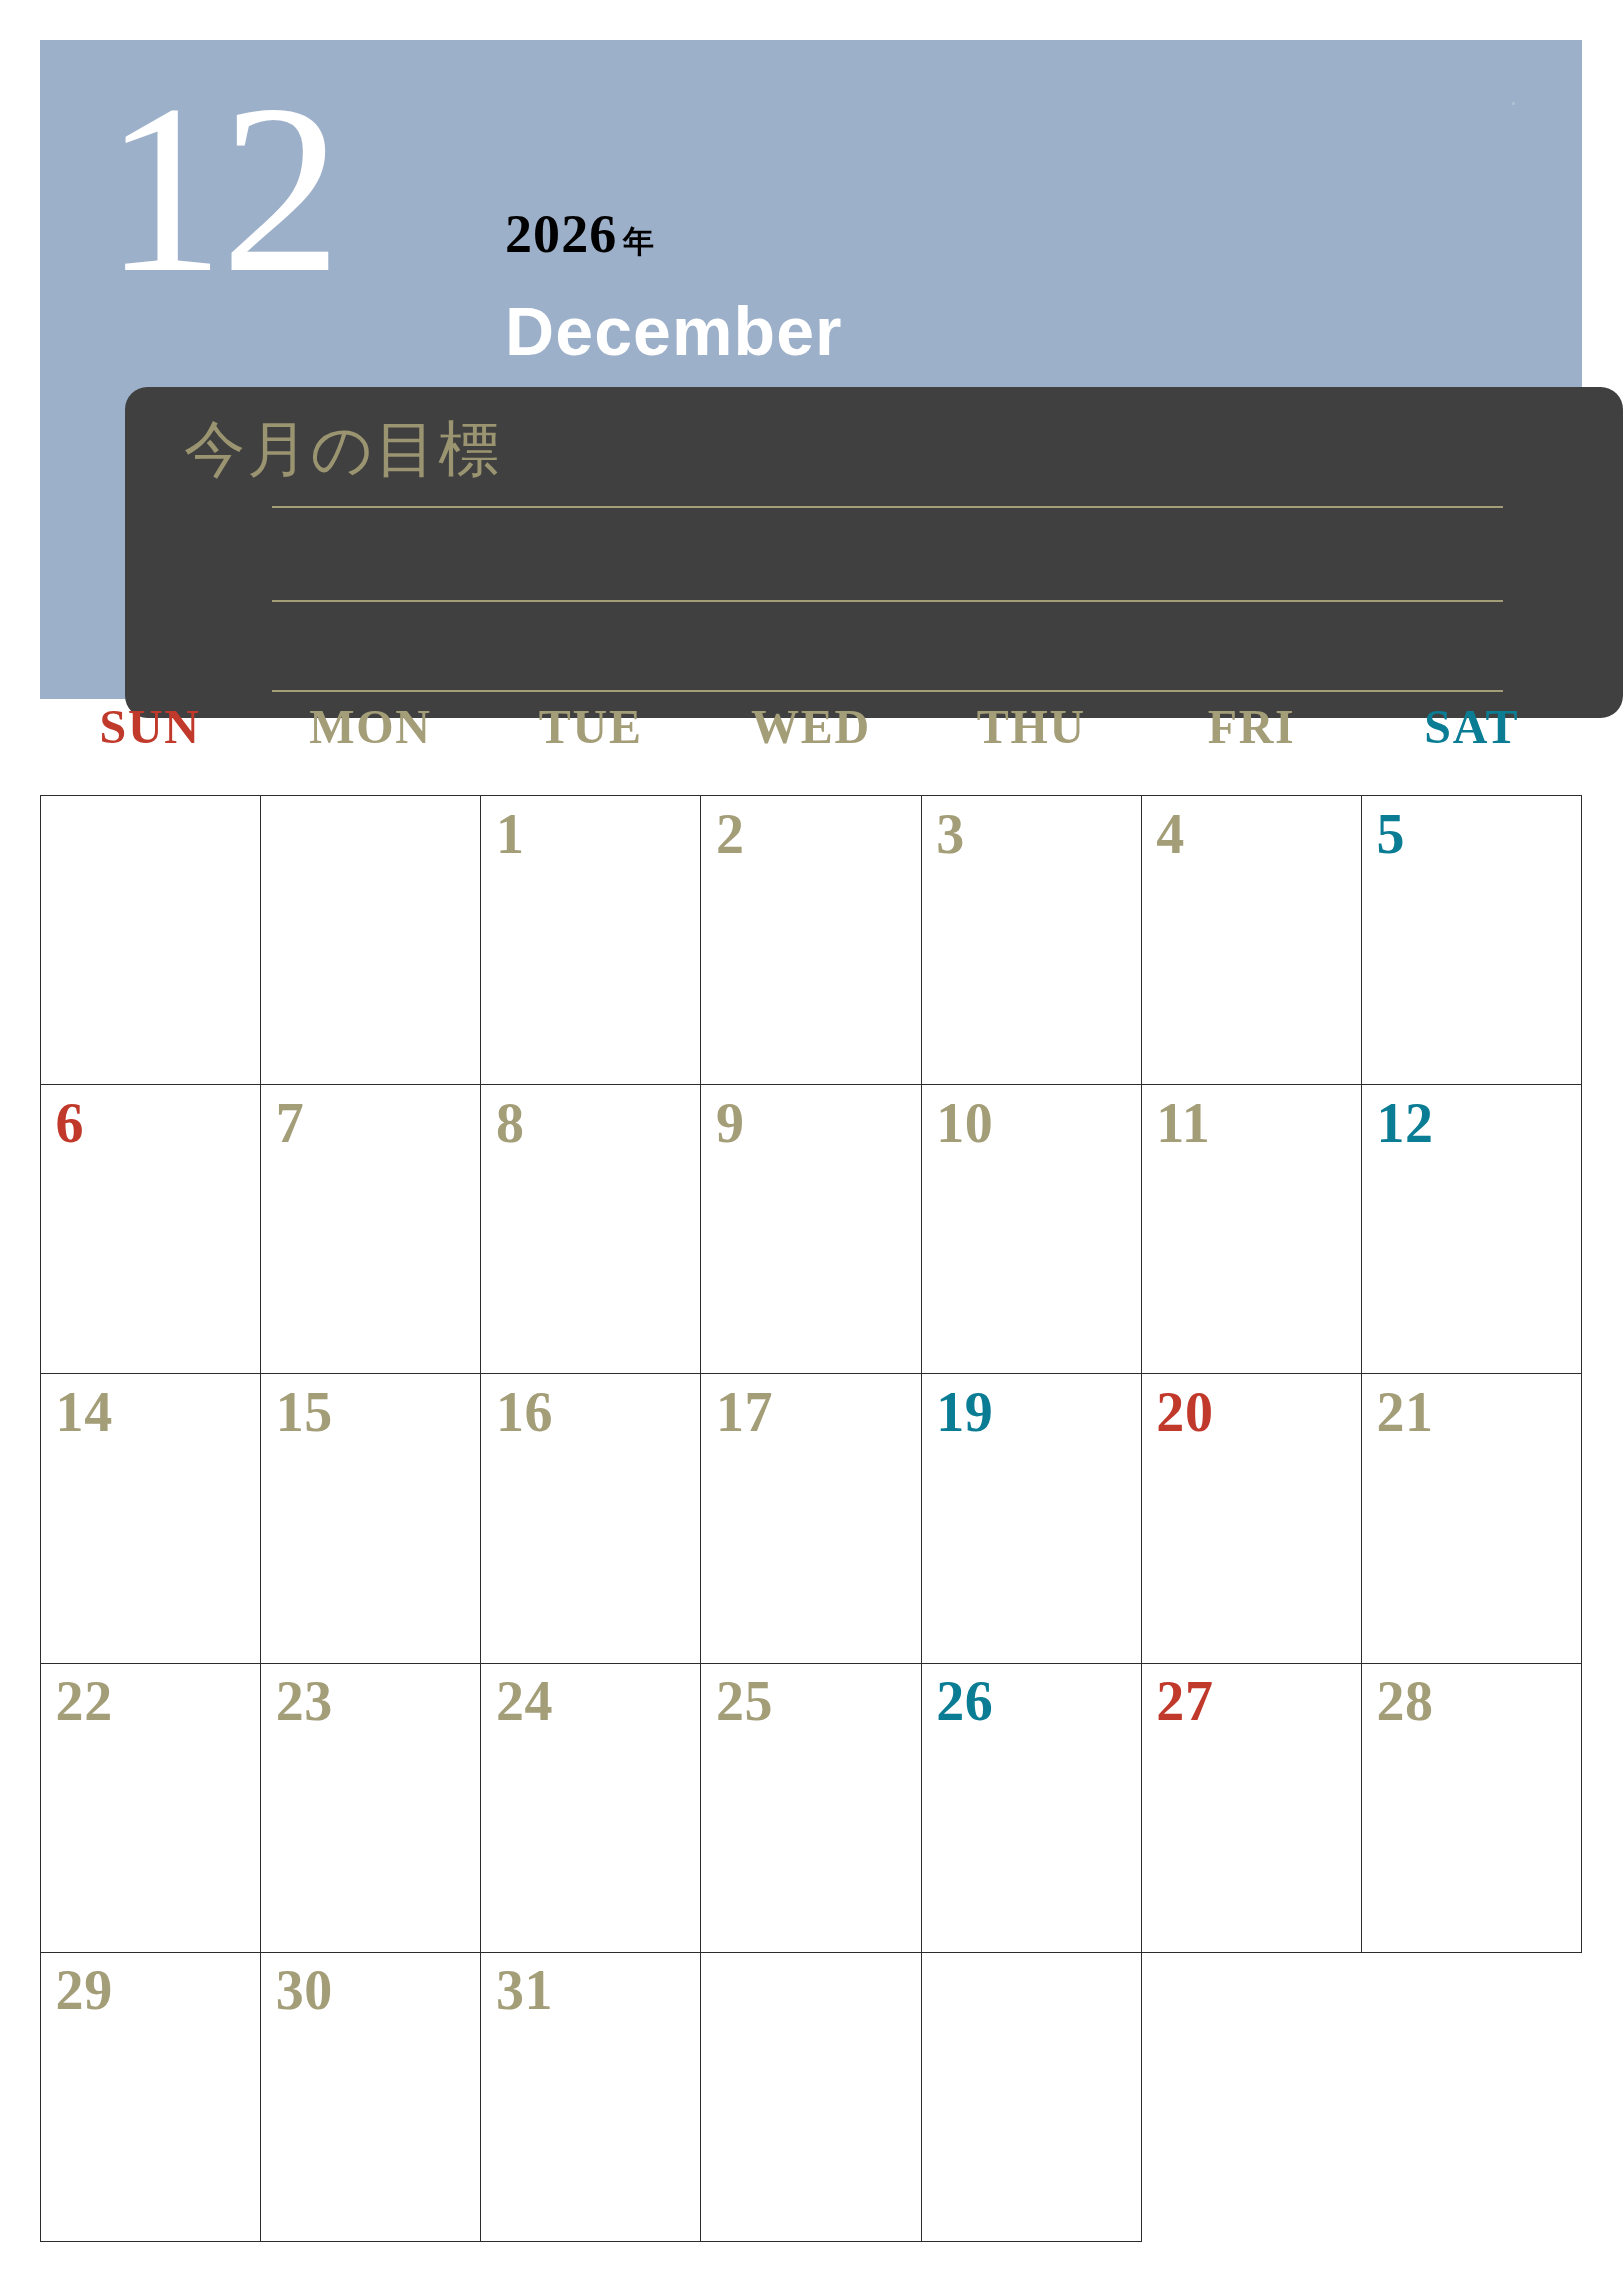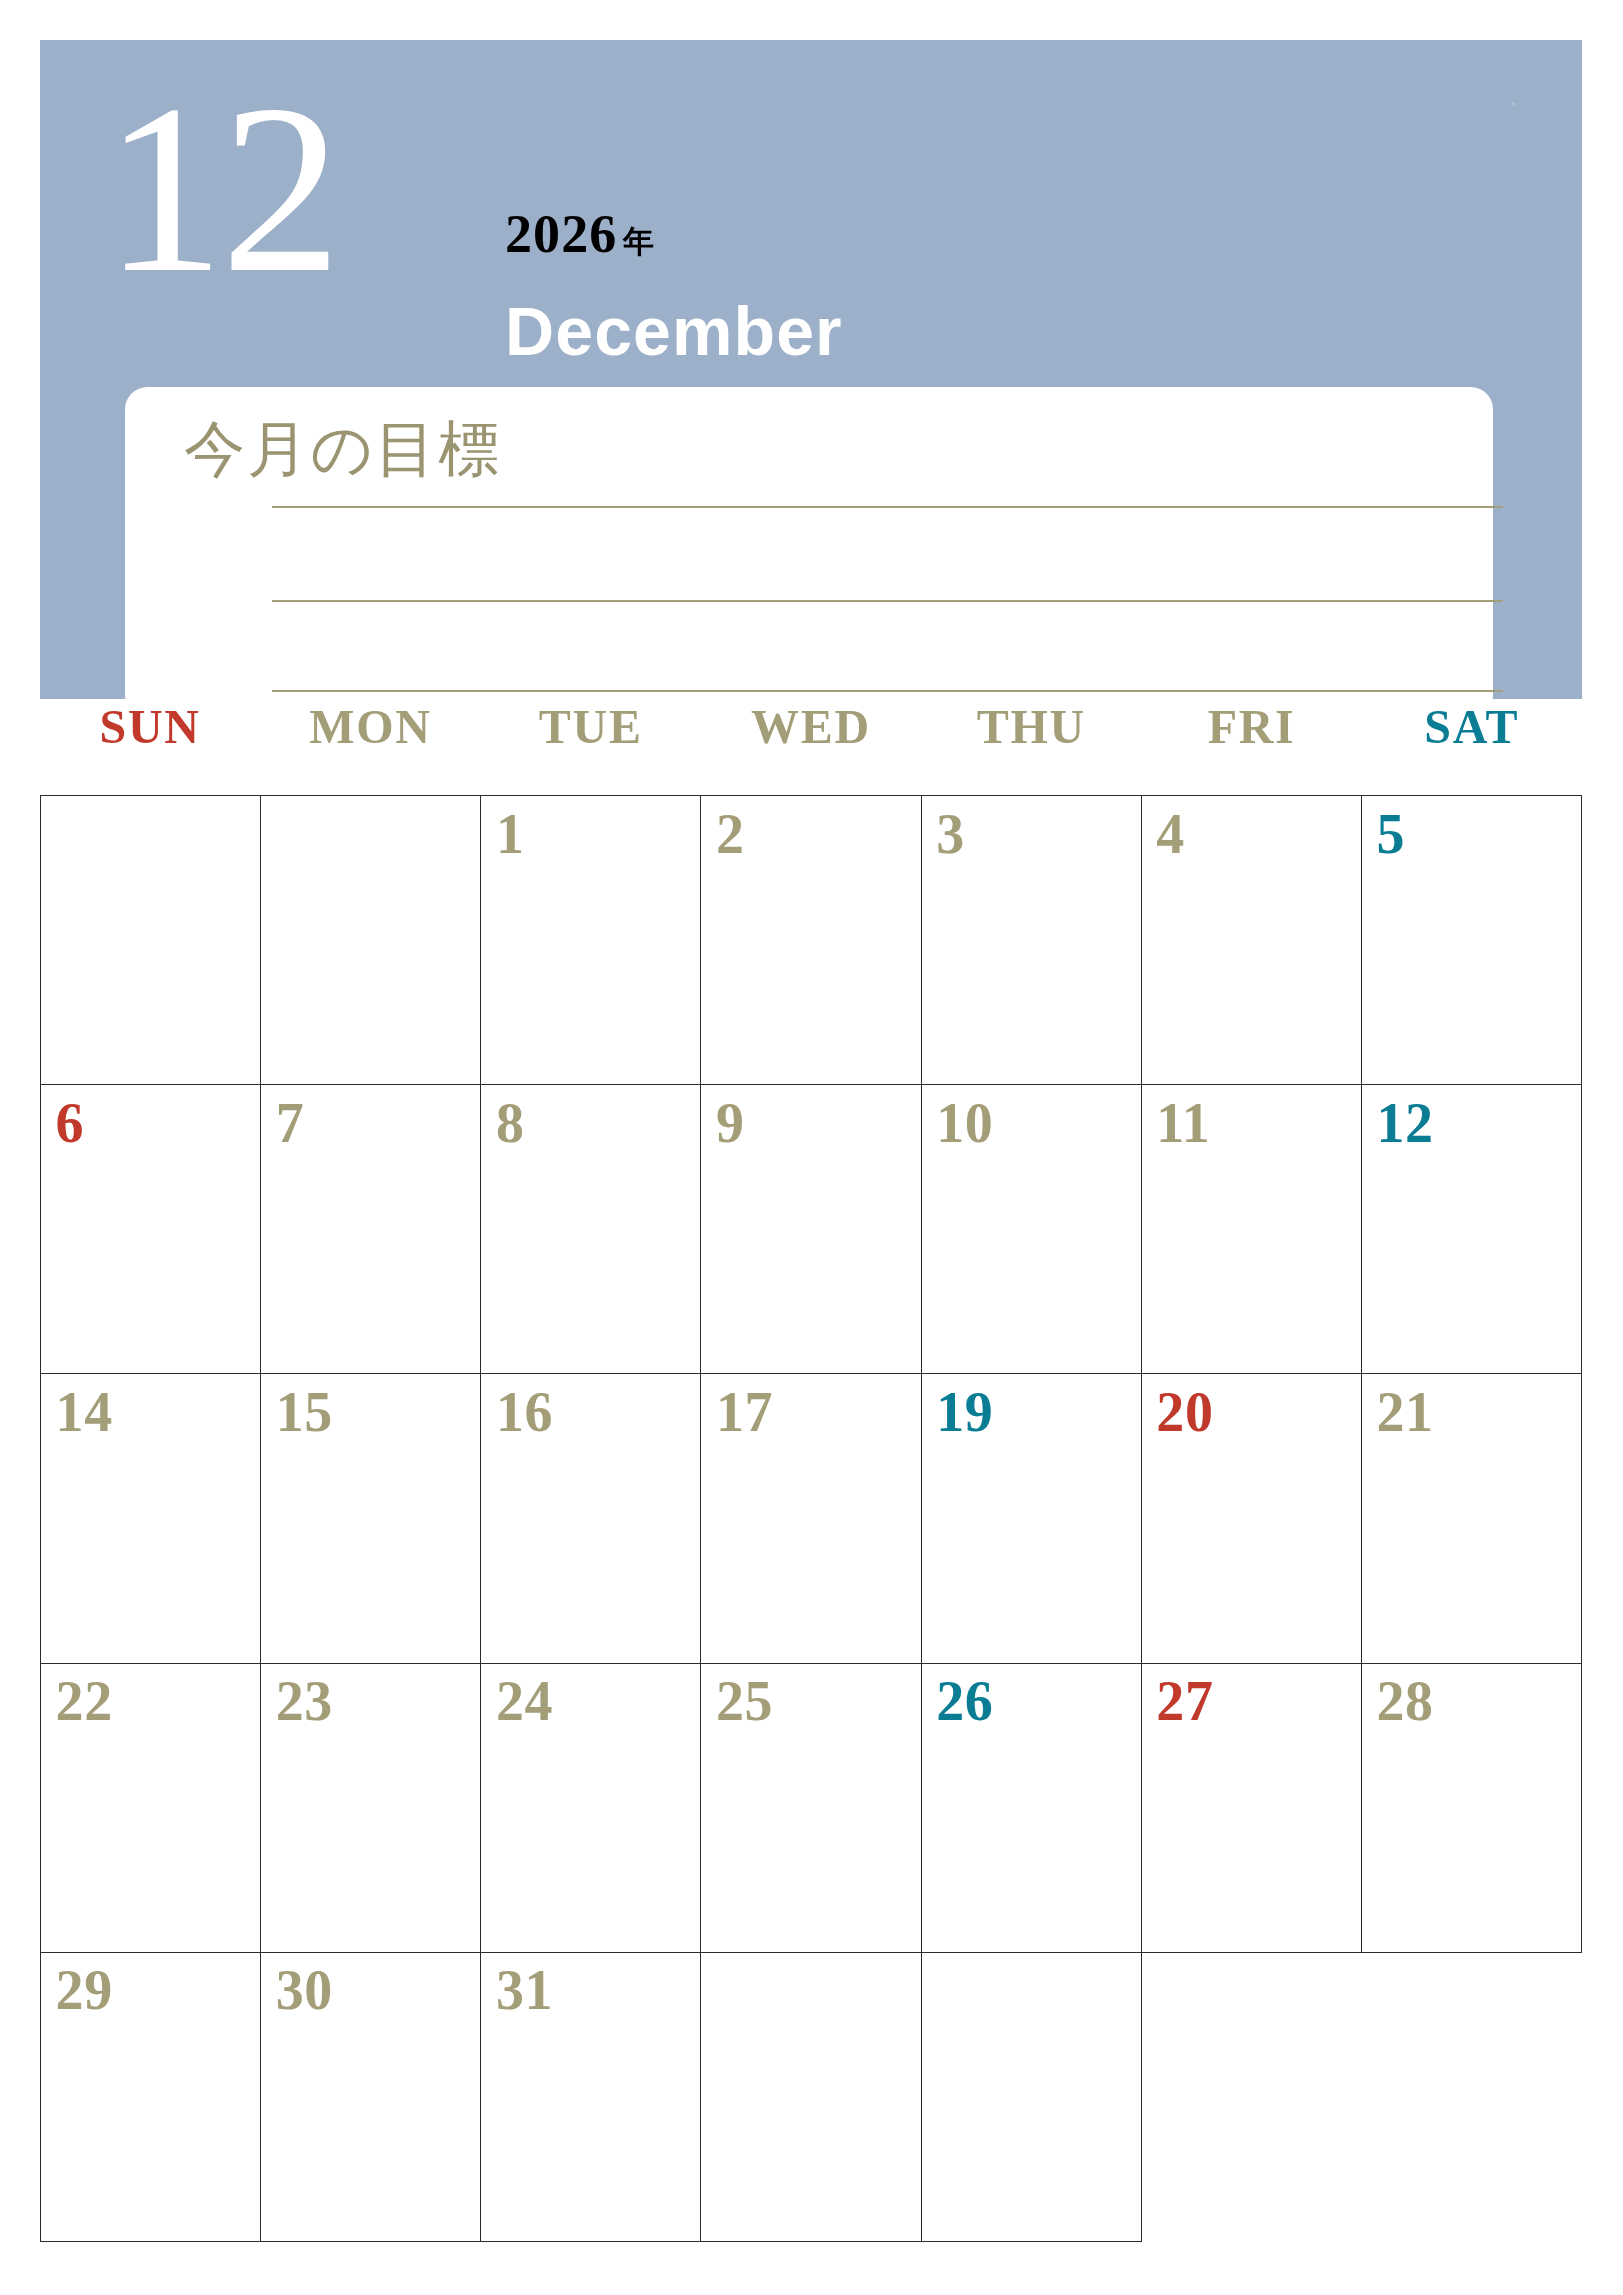--- a/index.html
+++ b/index.html
@@ -63,23 +63,23 @@
     font-family: Liberation Sans, sans-serif;
     letter-spacing: 1.1px;
     margin-top: 28px;
   }
 
   
   .goal-box {
     position: absolute;
     left: 85px;
     top: 347px;
-    width: 1368px;
+    width: 1498px;
     height: 331px;
-    background: #ffffff;
+    background: #404040;
     border-radius: 22.4px;
     box-sizing: border-box;
   }
   .goal-title {
     position: absolute;
     left: 59px;
     top: 22.4px;
     font-size: 61px;
     color: #9a9470;
     font-family: "DejaVu Serif", serif;

